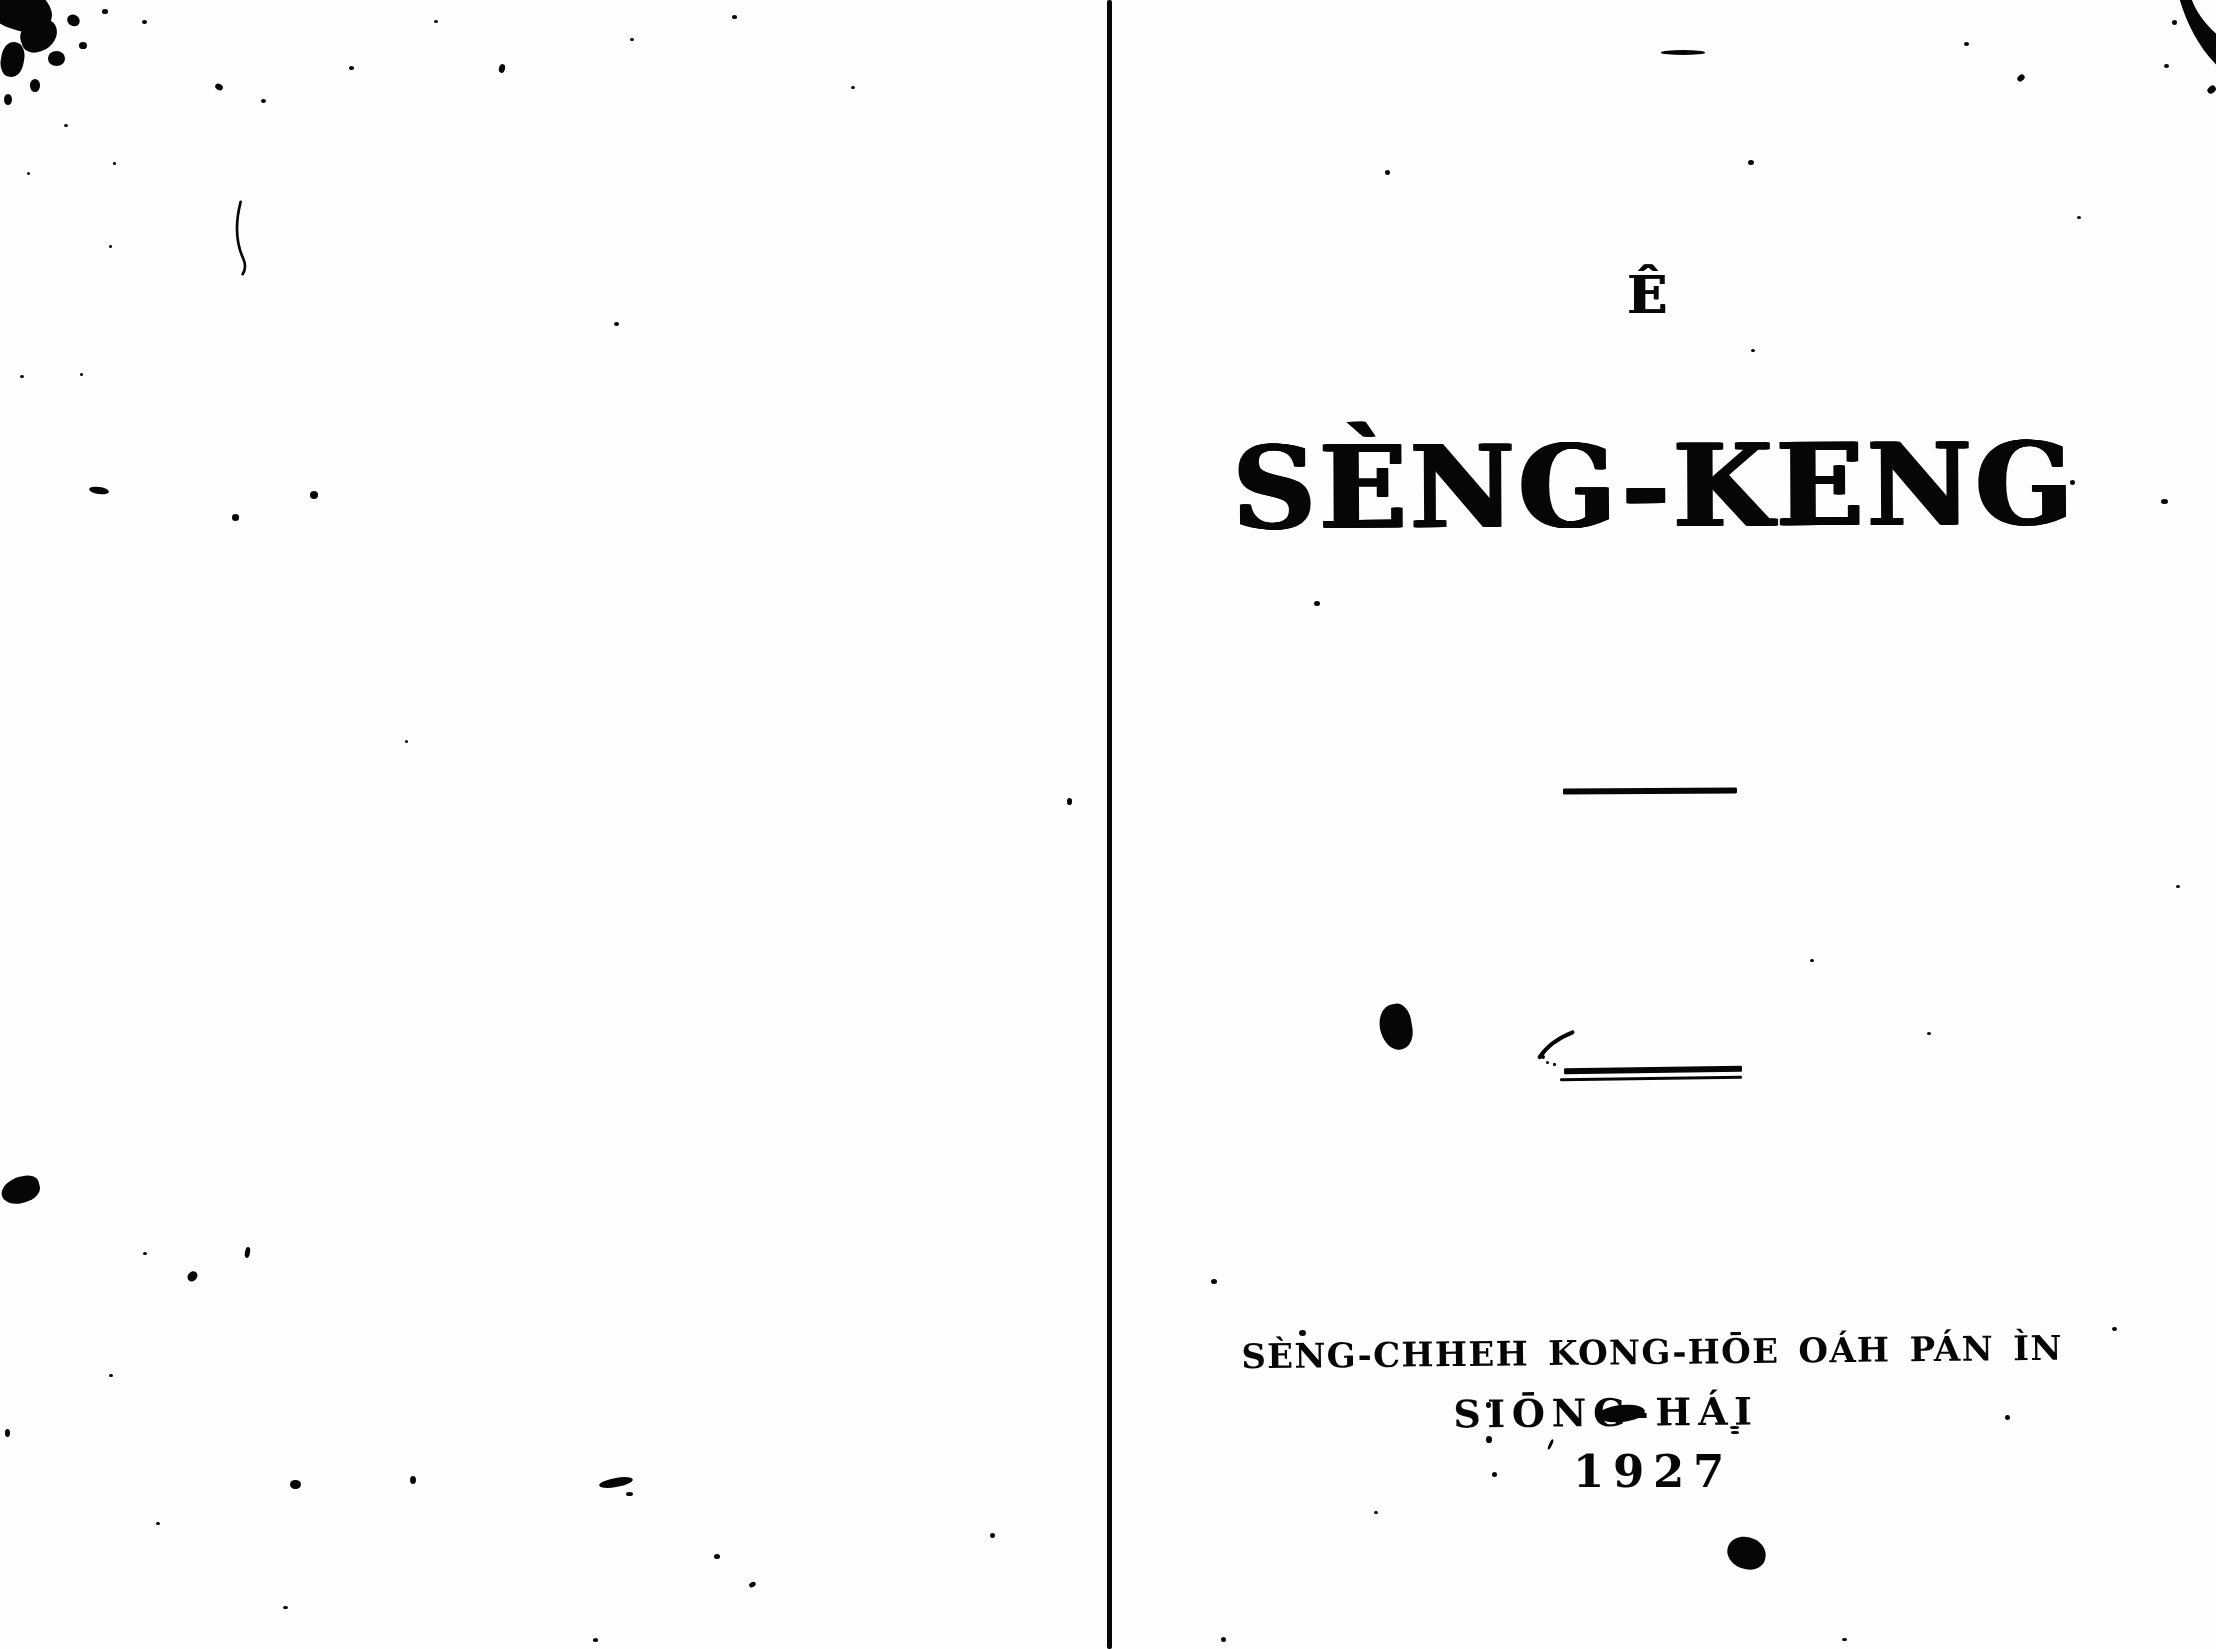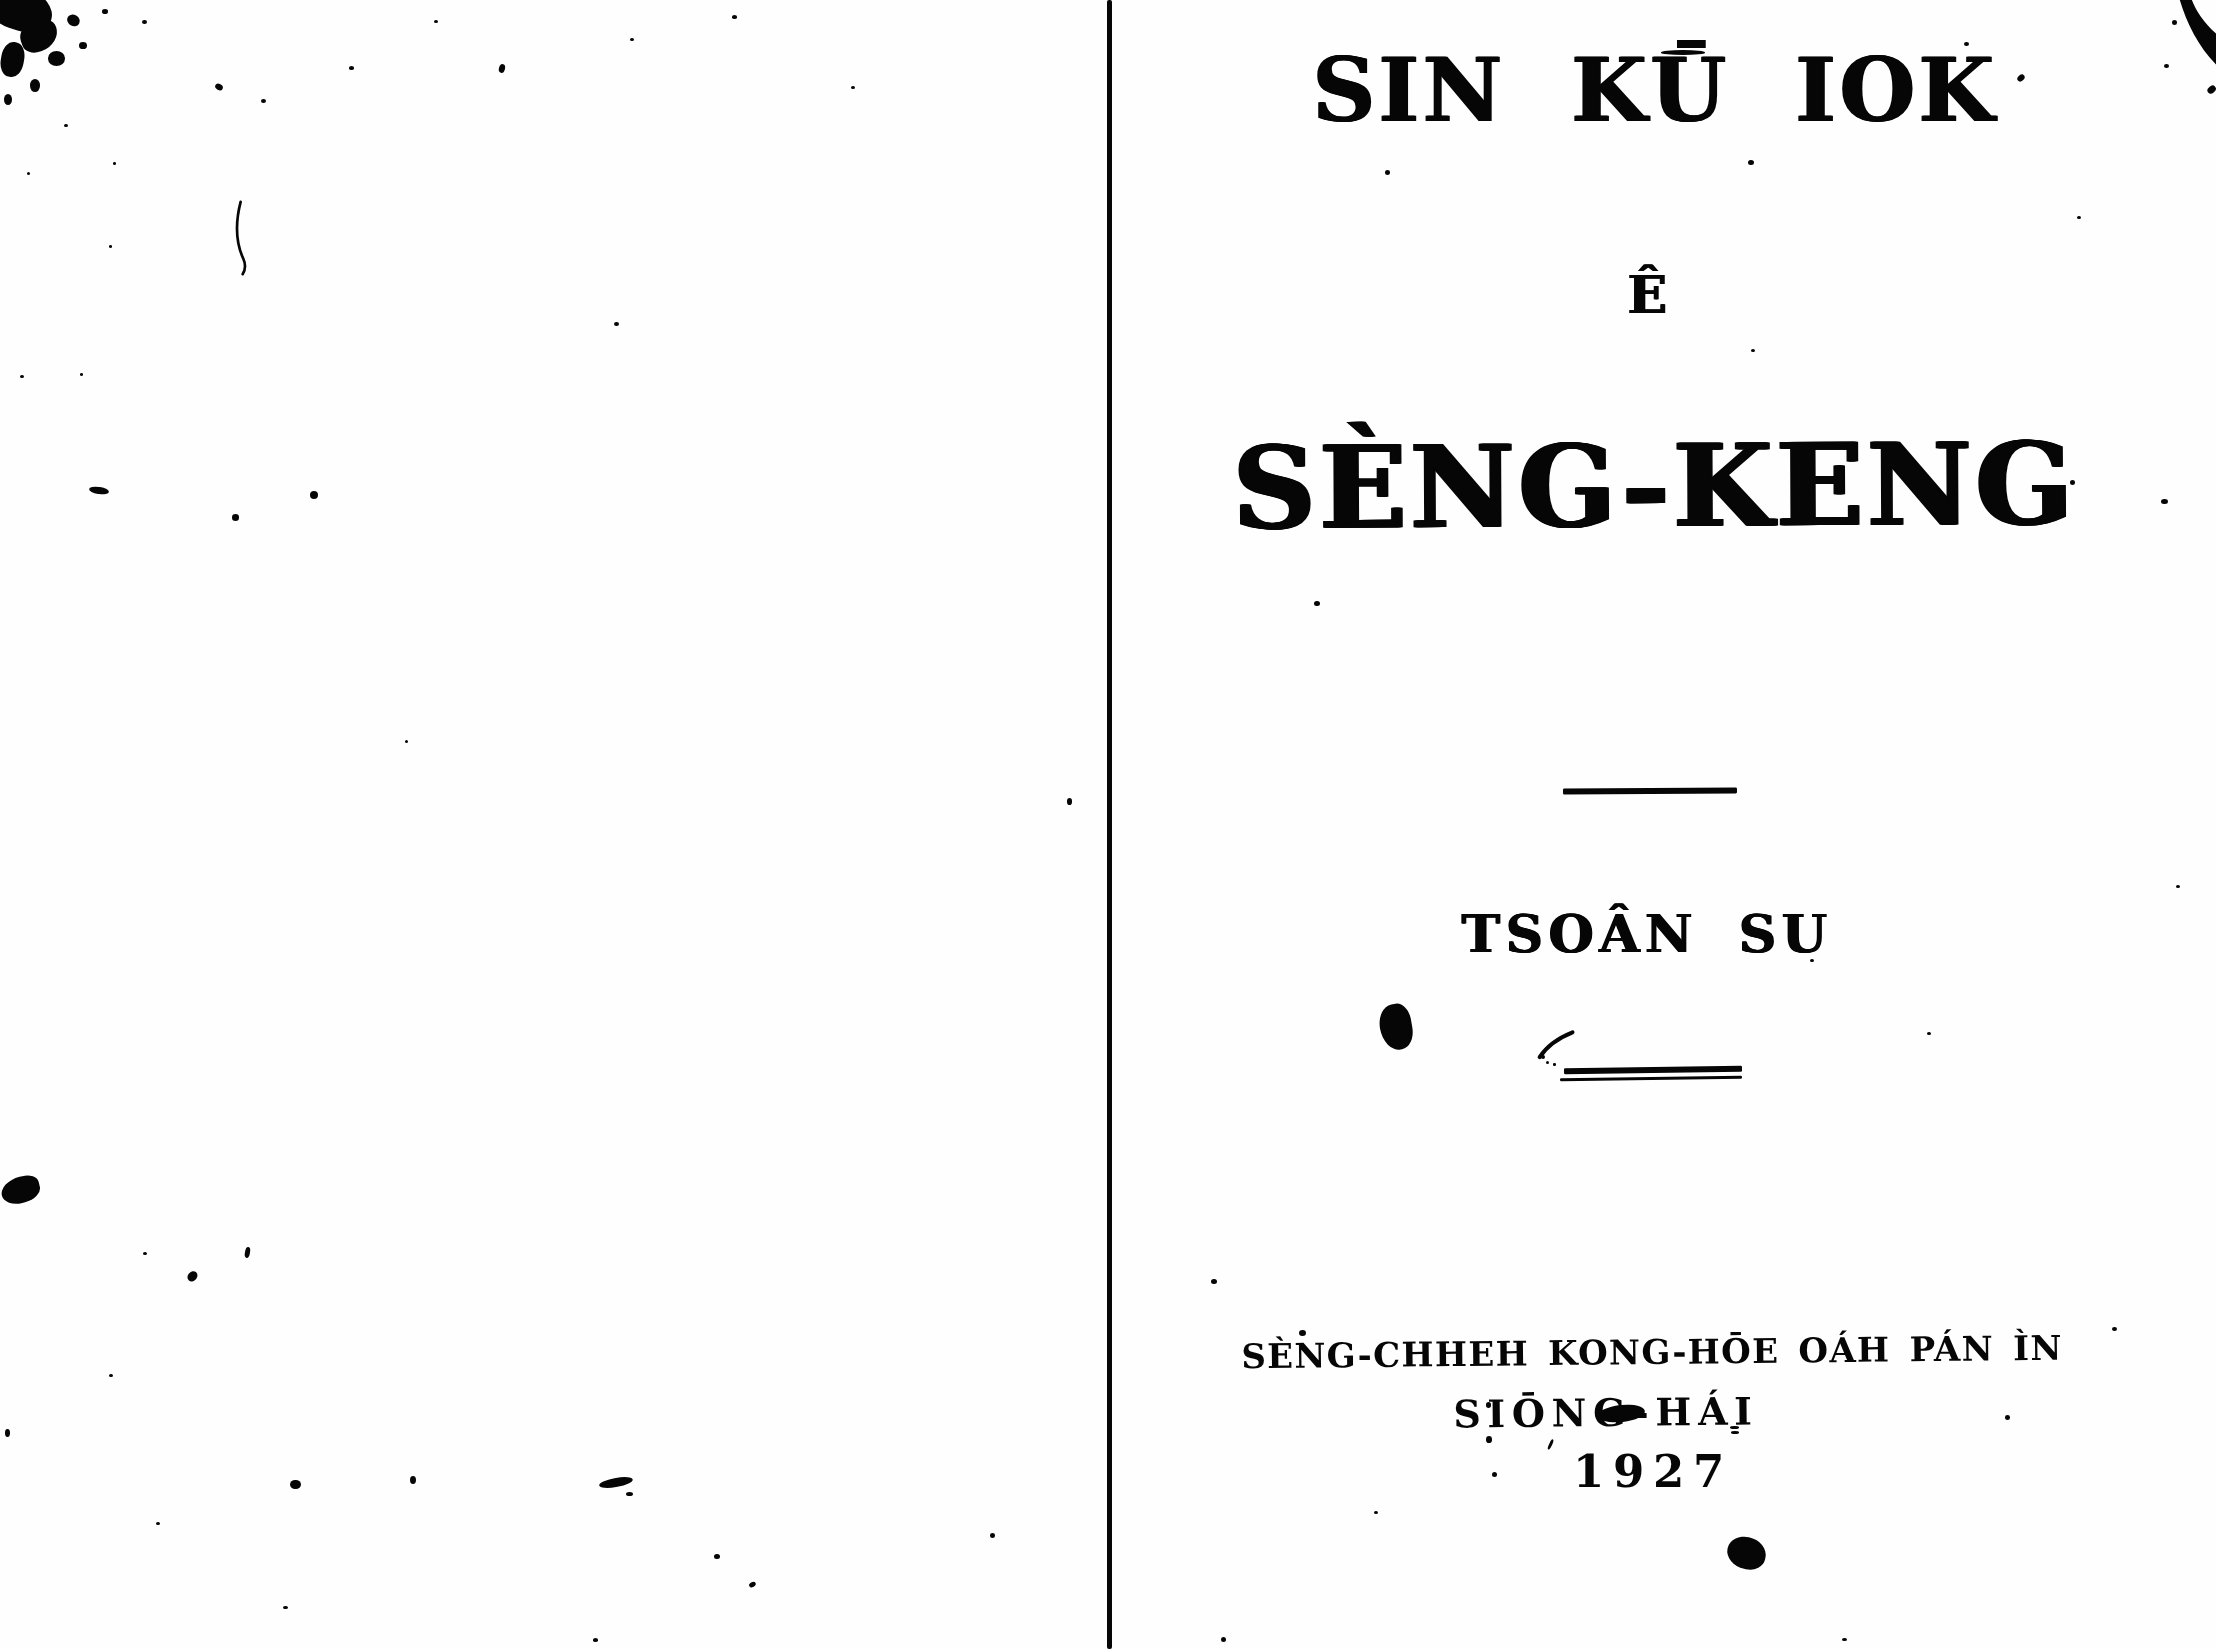--- a/index.html
+++ b/index.html
@@ -60,27 +60,25 @@
 </style>
 </head>
 <body>
 
 <div class="scan">
 
   <div style="position:absolute;left:0;top:0;width:1107px;height:1649px;"></div>
 
   <div class="gutter"></div>
 
-  <div class="txt title-main">SIN KŪ IOK</div>
   <div class="txt title-e">Ê</div>
   <div class="txt title-fat">SÈNG-KENG</div>
 
   <div class="rule rule-single"></div>
 
-  <div class="txt subtitle">TSOÂN SU</div>
 
   <div class="rule rule-double-top"></div>
   <div class="rule rule-double-bottom"></div>
 
   <div class="txt imprint1">SÈNG-CHHEH KONG-HŌE OÁH PÁN ÌN</div>
   <div class="txt imprint2">SIŌNG-HÁI</div>
   <div class="txt imprint3">1927</div>
 
   <svg class="artifacts" width="2216" height="1649" viewBox="0 0 3306 2460">
     <path d="M3252 0 C3262 34 3280 70 3306 96 L3306 50 C3288 34 3276 16 3270 0 Z" fill="#060606"></path>

